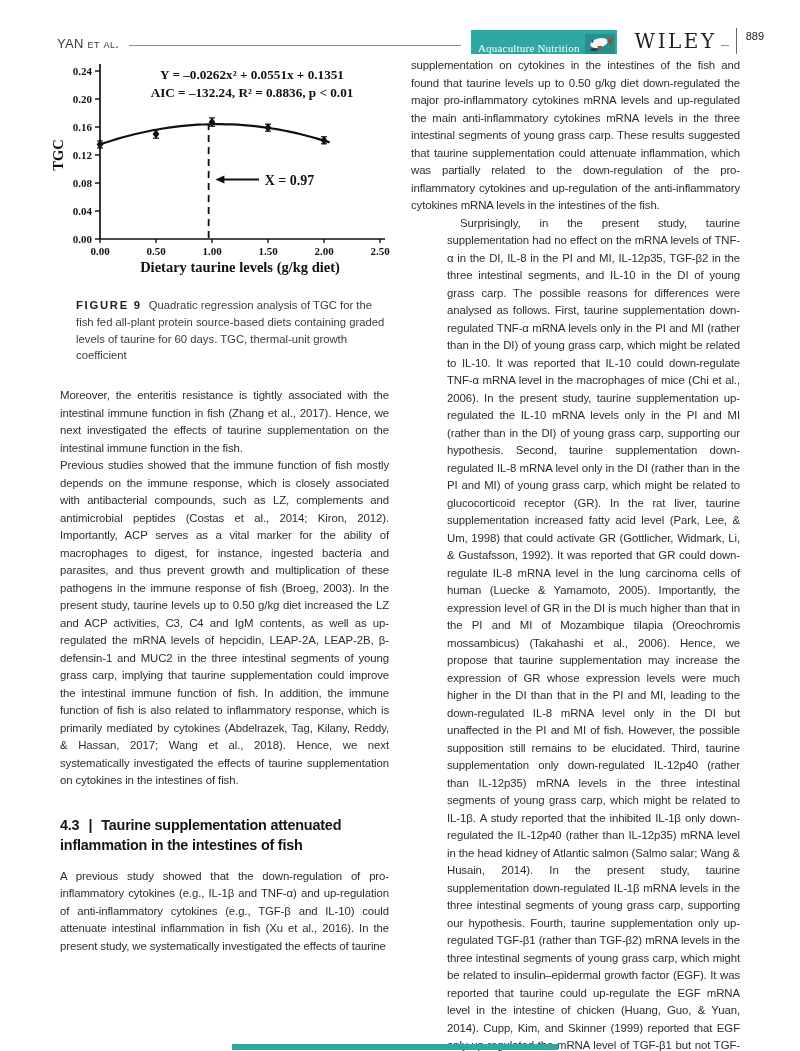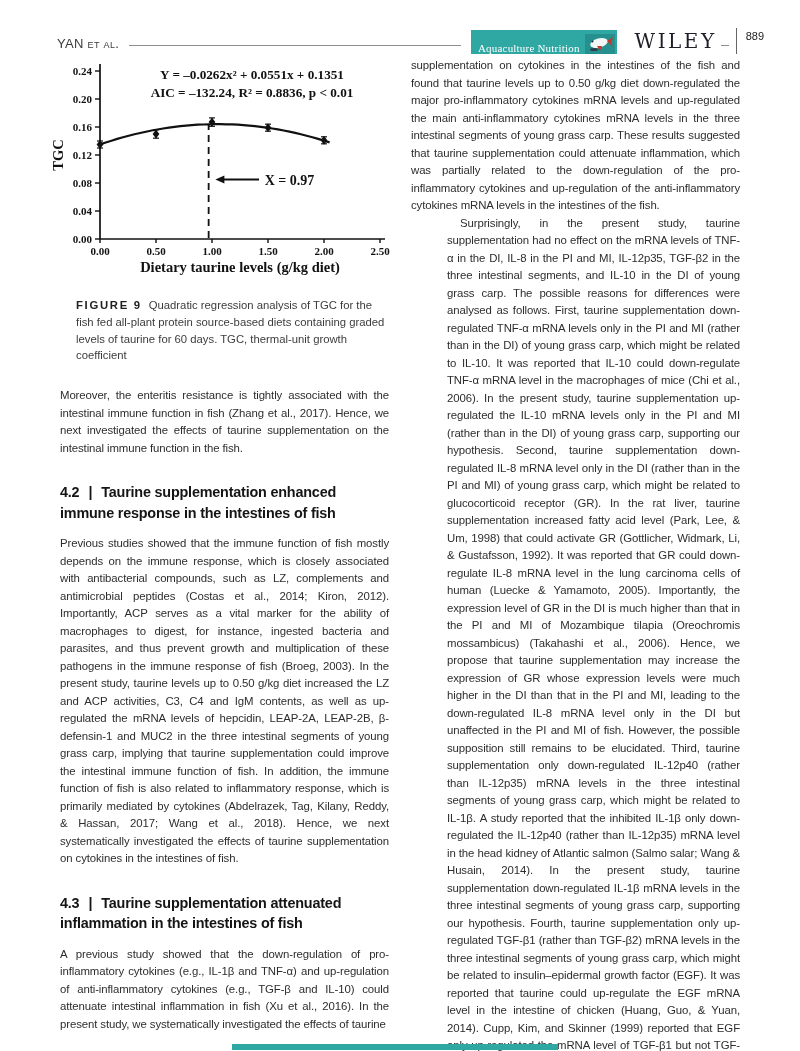--- a/index.html
+++ b/index.html
@@ -127,23 +127,20 @@
             <path d="M167.36 122.5L176.36 118.5L176.36 126.5Z" fill="#111111"></path>
             <text x="216.64" y="127.5" class="annot">X = 0.97</text>
           </svg>
       </div>
       <div class="caption">
         <span class="caption-label">FIGURE 9</span><span>Quadratic regression analysis of TGC for the fish fed all-plant protein source-based diets containing graded levels of taurine for 60 days. TGC, thermal-unit growth coefficient</span>
       </div>
 
       <p class="para">Moreover, the enteritis resistance is tightly associated with the intestinal immune function in fish (Zhang et al., 2017). Hence, we next investigated the effects of taurine supplementation on the intestinal immune function in the fish.</p>
 
-      <h2 class="section-heading">
-        <span>4.2</span><span class="heading-divider">|</span><span>Taurine supplementation enhanced immune response in the intestines of fish</span>
-      </h2>
 
       <p class="para">Previous studies showed that the immune function of fish mostly depends on the immune response, which is closely associated with antibacterial compounds, such as LZ, complements and antimicrobial peptides (Costas et al., 2014; Kiron, 2012). Importantly, ACP serves as a vital marker for the ability of macrophages to digest, for instance, ingested bacteria and parasites, and thus prevent growth and multiplication of these pathogens in the immune response of fish (Broeg, 2003). In the present study, taurine levels up to 0.50 g/kg diet increased the LZ and ACP activities, C3, C4 and IgM contents, as well as up-regulated the mRNA levels of hepcidin, LEAP-2A, LEAP-2B, β-defensin-1 and MUC2 in the three intestinal segments of young grass carp, implying that taurine supplementation could improve the intestinal immune function of fish. In addition, the immune function of fish is also related to inflammatory response, which is primarily mediated by cytokines (Abdelrazek, Tag, Kilany, Reddy, &amp; Hassan, 2017; Wang et al., 2018). Hence, we next systematically investigated the effects of taurine supplementation on cytokines in the intestines of fish.</p>
 
       <h2 class="section-heading">
         <span>4.3</span><span class="heading-divider">|</span><span>Taurine supplementation attenuated inflammation in the intestines of fish</span>
       </h2>
 
       <p class="para">A previous study showed that the down-regulation of pro-inflammatory cytokines (e.g., IL-1β and TNF-α) and up-regulation of anti-inflammatory cytokines (e.g., TGF-β and IL-10) could attenuate intestinal inflammation in fish (Xu et al., 2016). In the present study, we systematically investigated the effects of taurine</p>
     </div>
 

